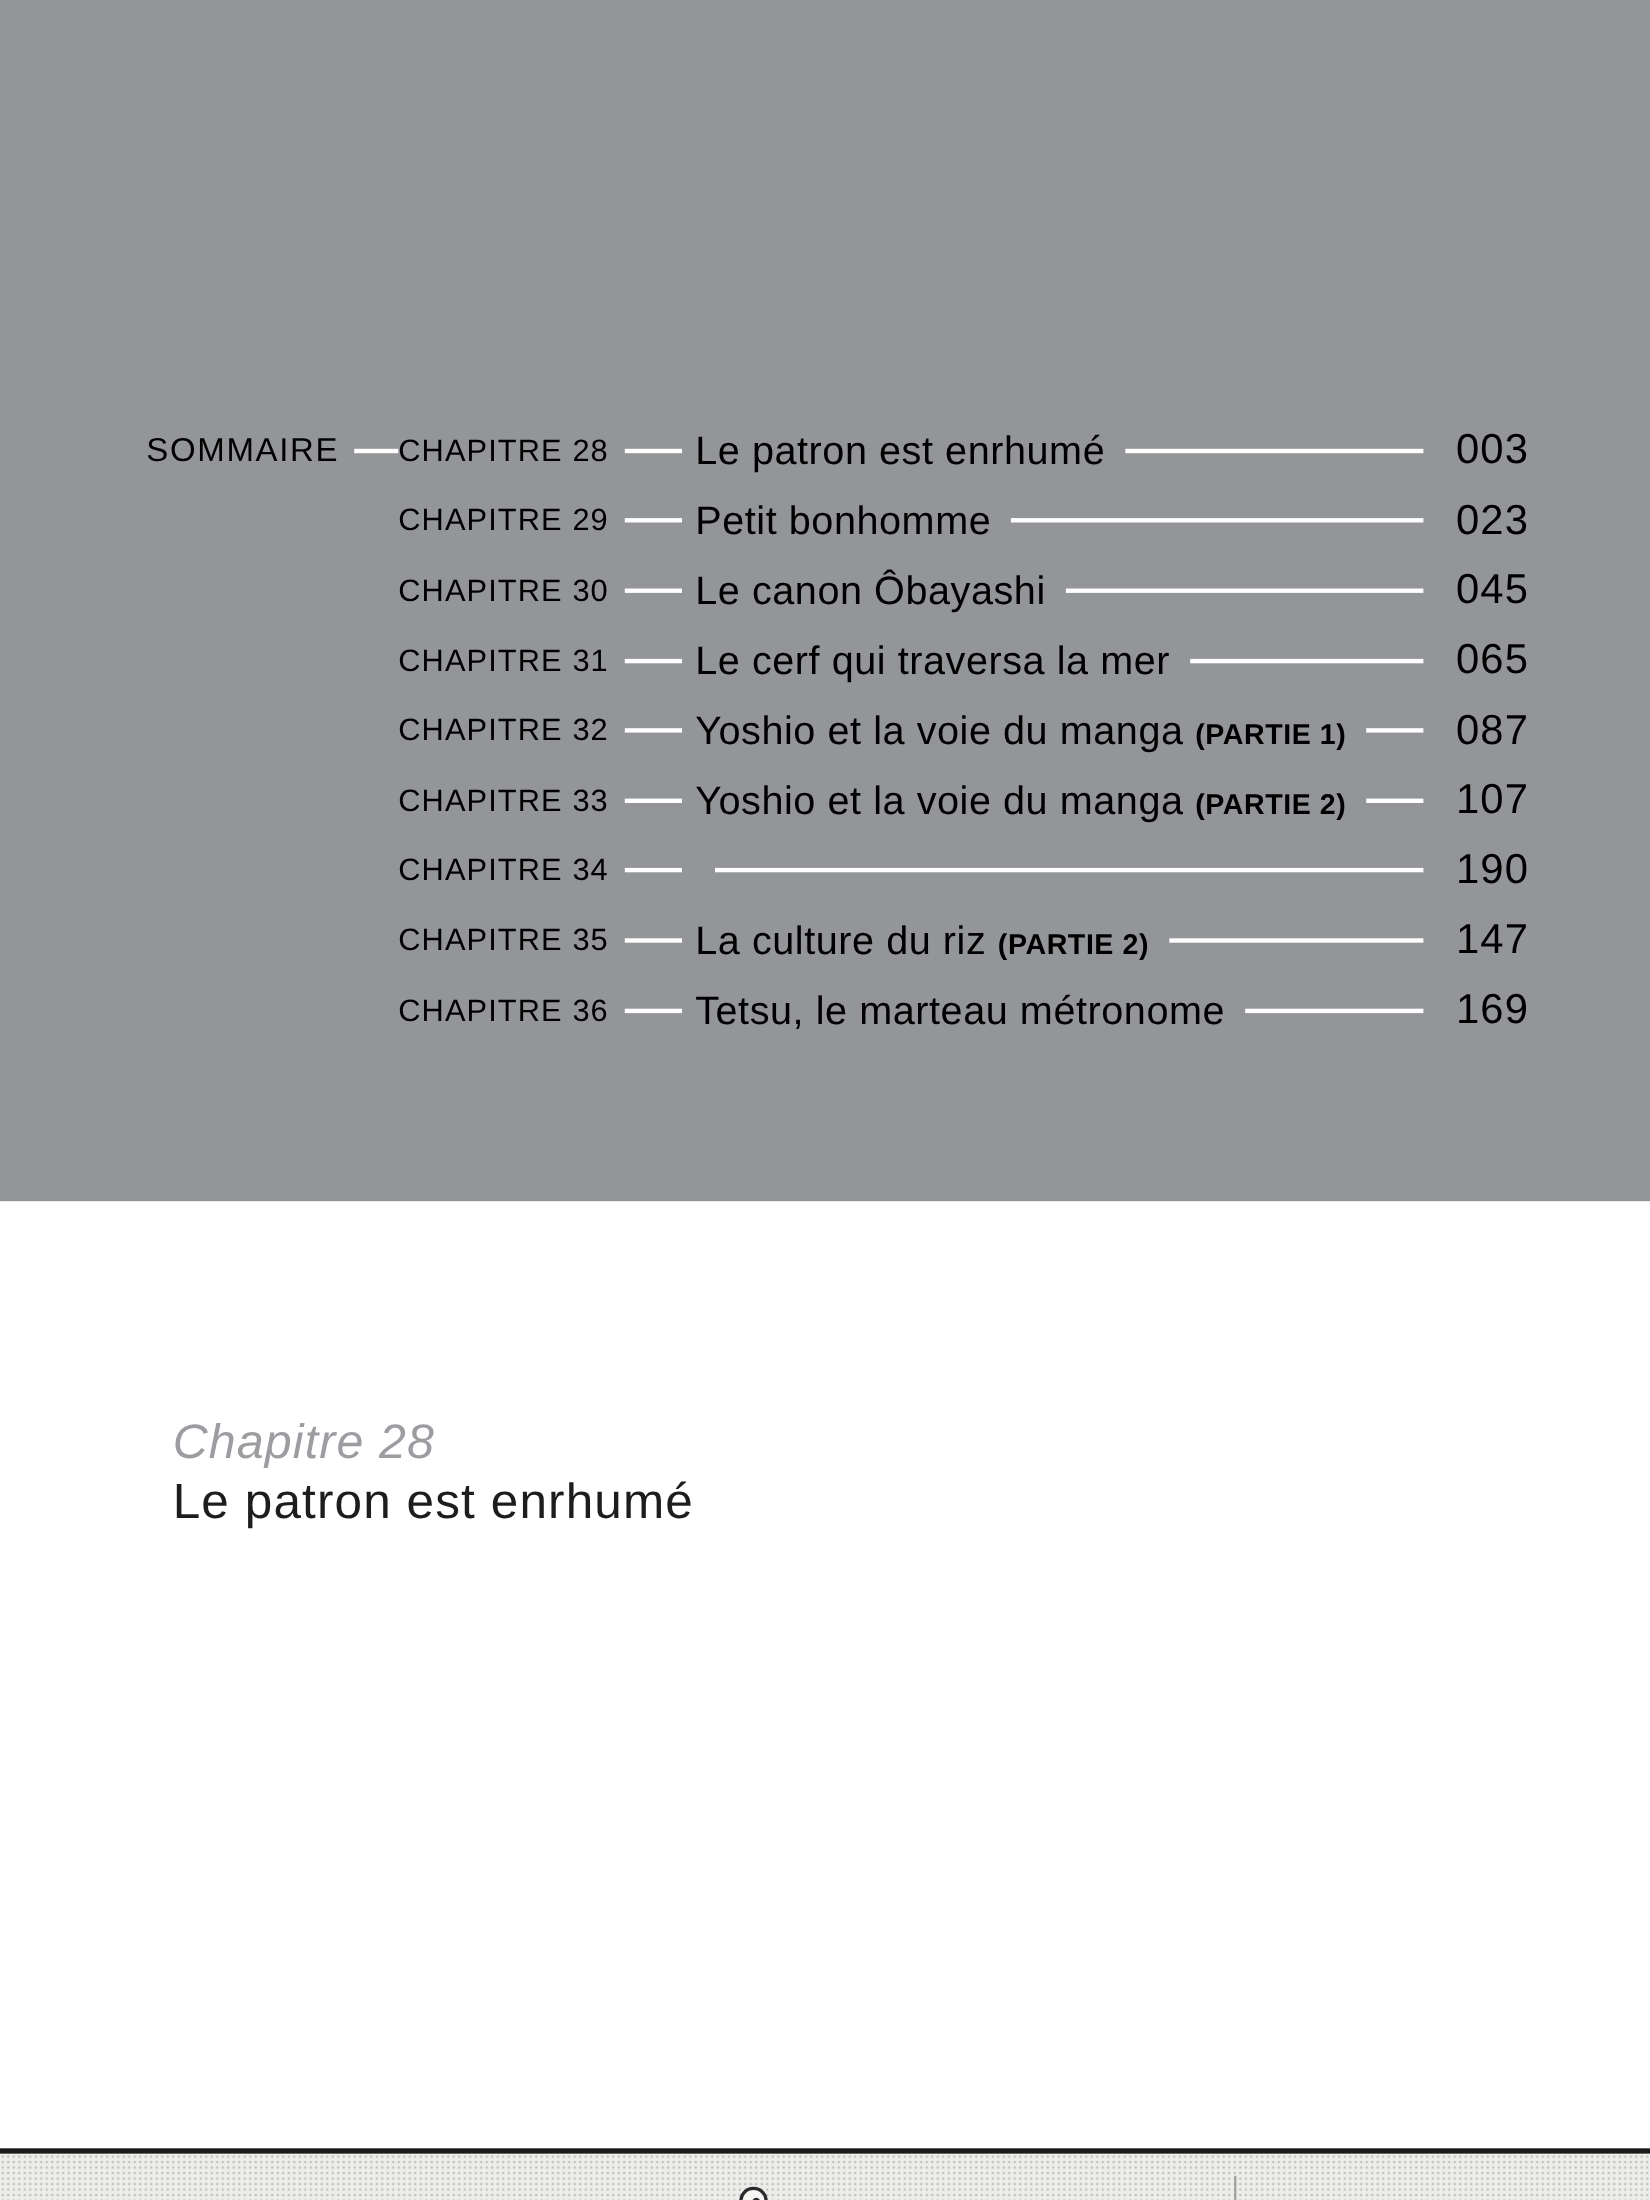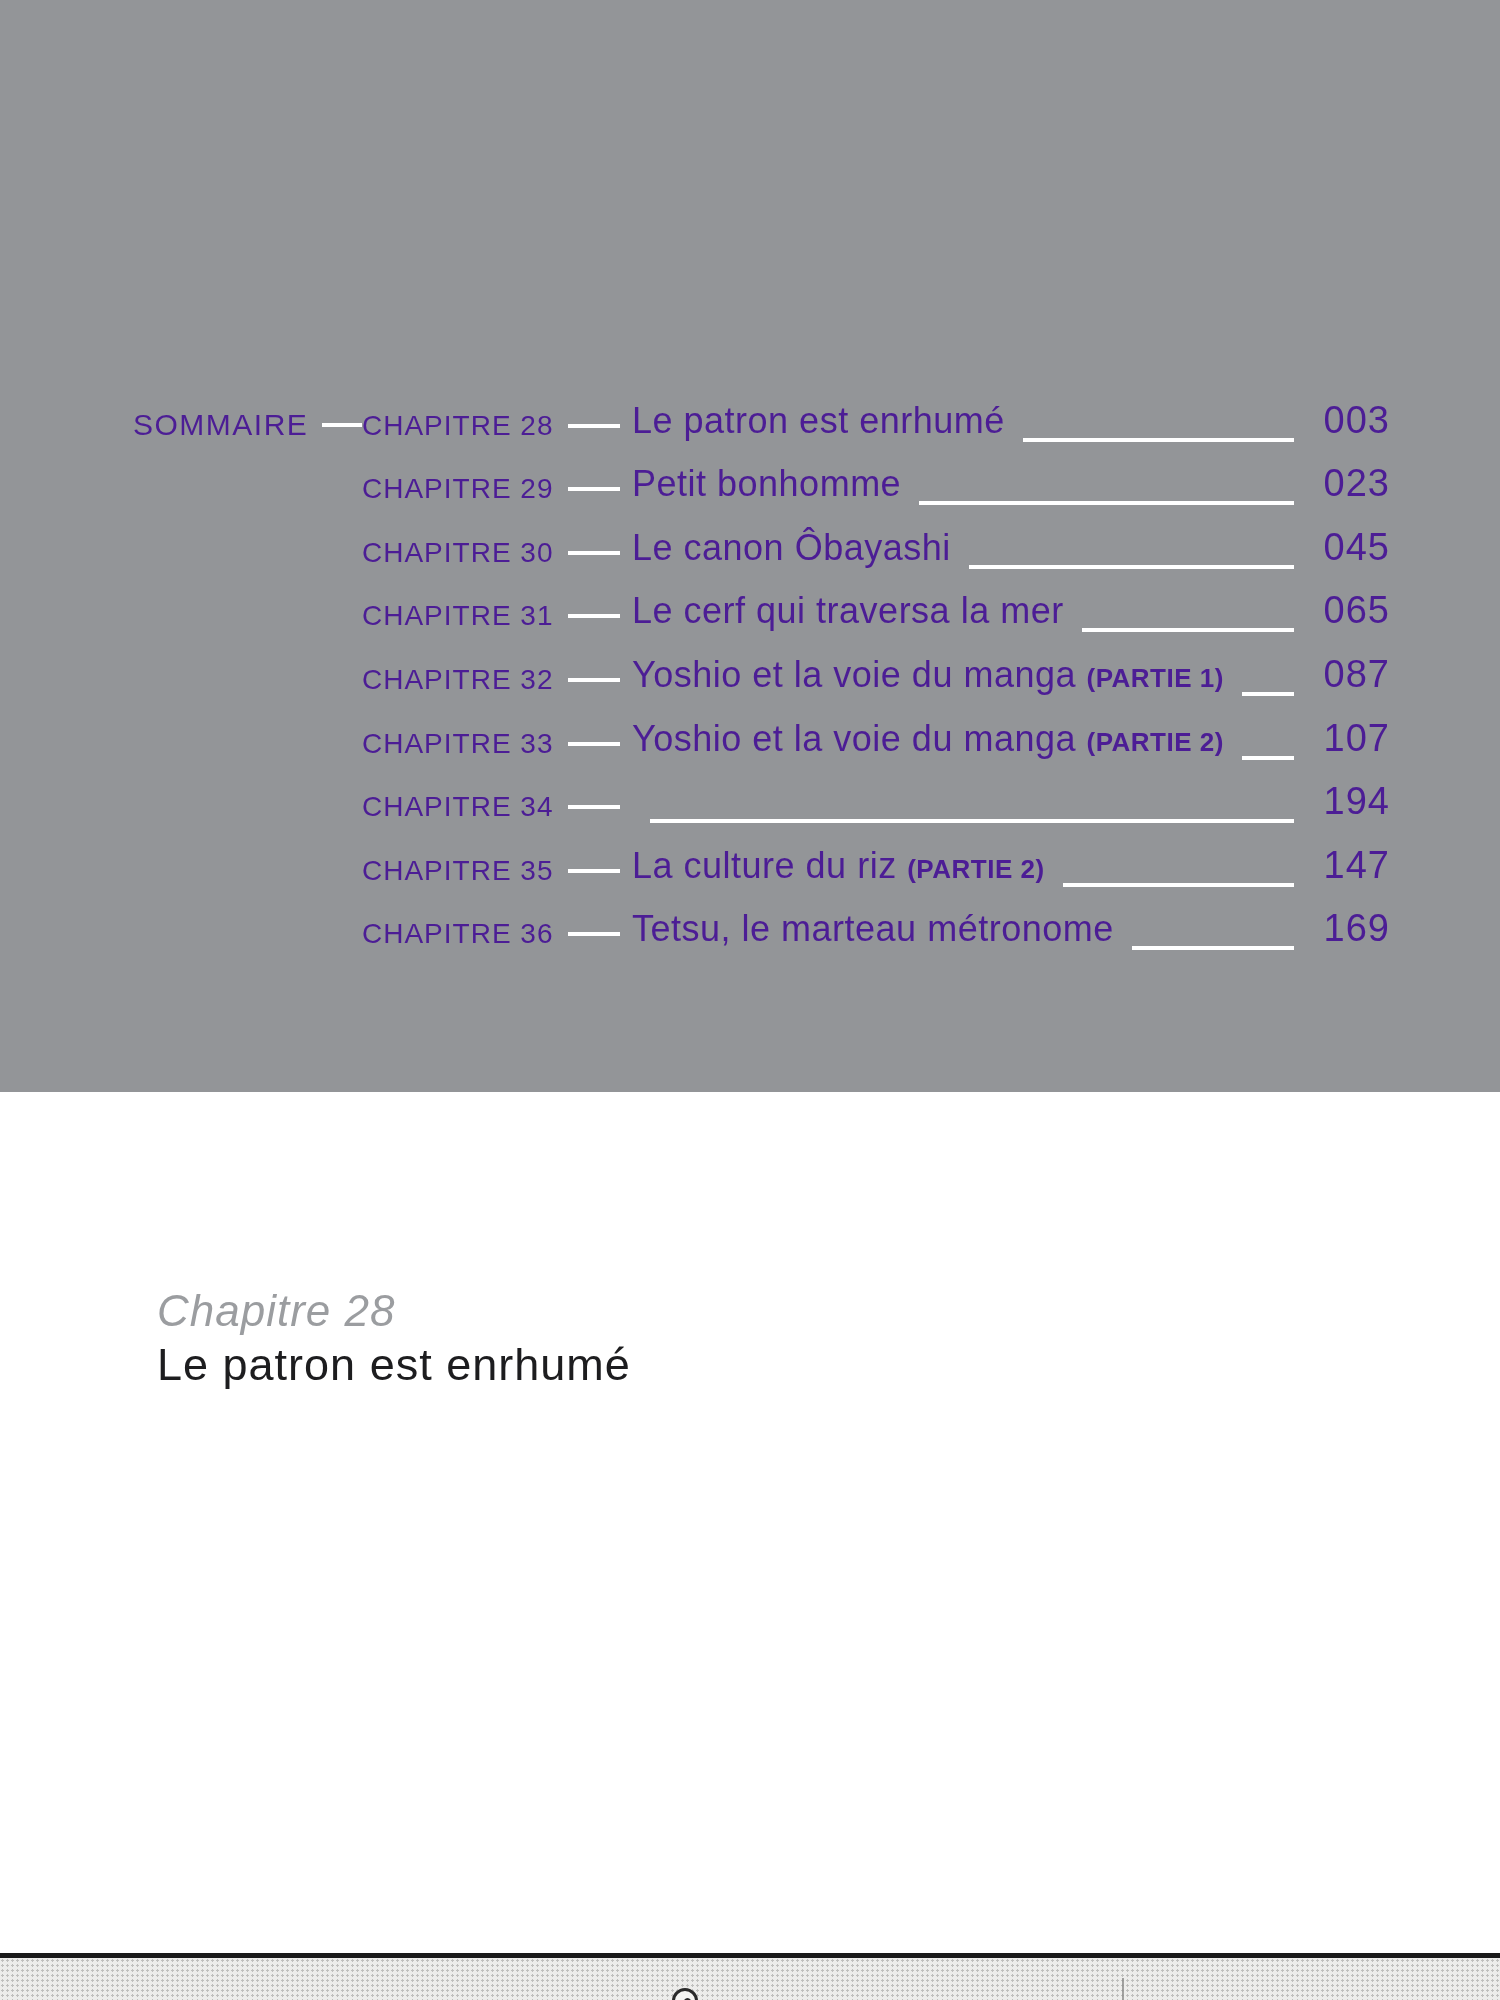--- a/index.html
+++ b/index.html
@@ -25,23 +25,23 @@
     background: #939598;
   }
   .toc-list {
     position: absolute;
     top: 378px;
     left: 133px;
     right: 110px; 
   }
   .toc-row {
     display: flex;
-    align-items: flex-end;
+    align-items: center;
     height: 63.6px;
-    color: #4c1d95;
+    color: #000000;
   }
   .cell-sommaire {
     width: 229px;
     flex: 0 0 229px;
     display: flex;
     align-items: center;
   }
   .sommaire-label {
     font-size: 30px;
     letter-spacing: 1.5px;
@@ -234,21 +234,21 @@
           <div class="leader"></div>
           <div class="cell-page">107</div>
         </div>
         <div class="toc-row">
           <div class="cell-sommaire"></div>
           <div class="cell-chapter">
             <span class="chapter-label">CHAPITRE 34</span>
             <span class="rule mini"></span>
           </div>
           <div class="leader"></div>
-          <div class="cell-page">194</div>
+          <div class="cell-page">190</div>
         </div>
         <div class="toc-row">
           <div class="cell-sommaire"></div>
           <div class="cell-chapter">
             <span class="chapter-label">CHAPITRE 35</span>
             <span class="rule mini"></span>
           </div>
           <div class="cell-title"><span>La culture du riz</span> <span class="part-label">(PARTIE 2)</span></div>
           <div class="leader"></div>
           <div class="cell-page">147</div>

